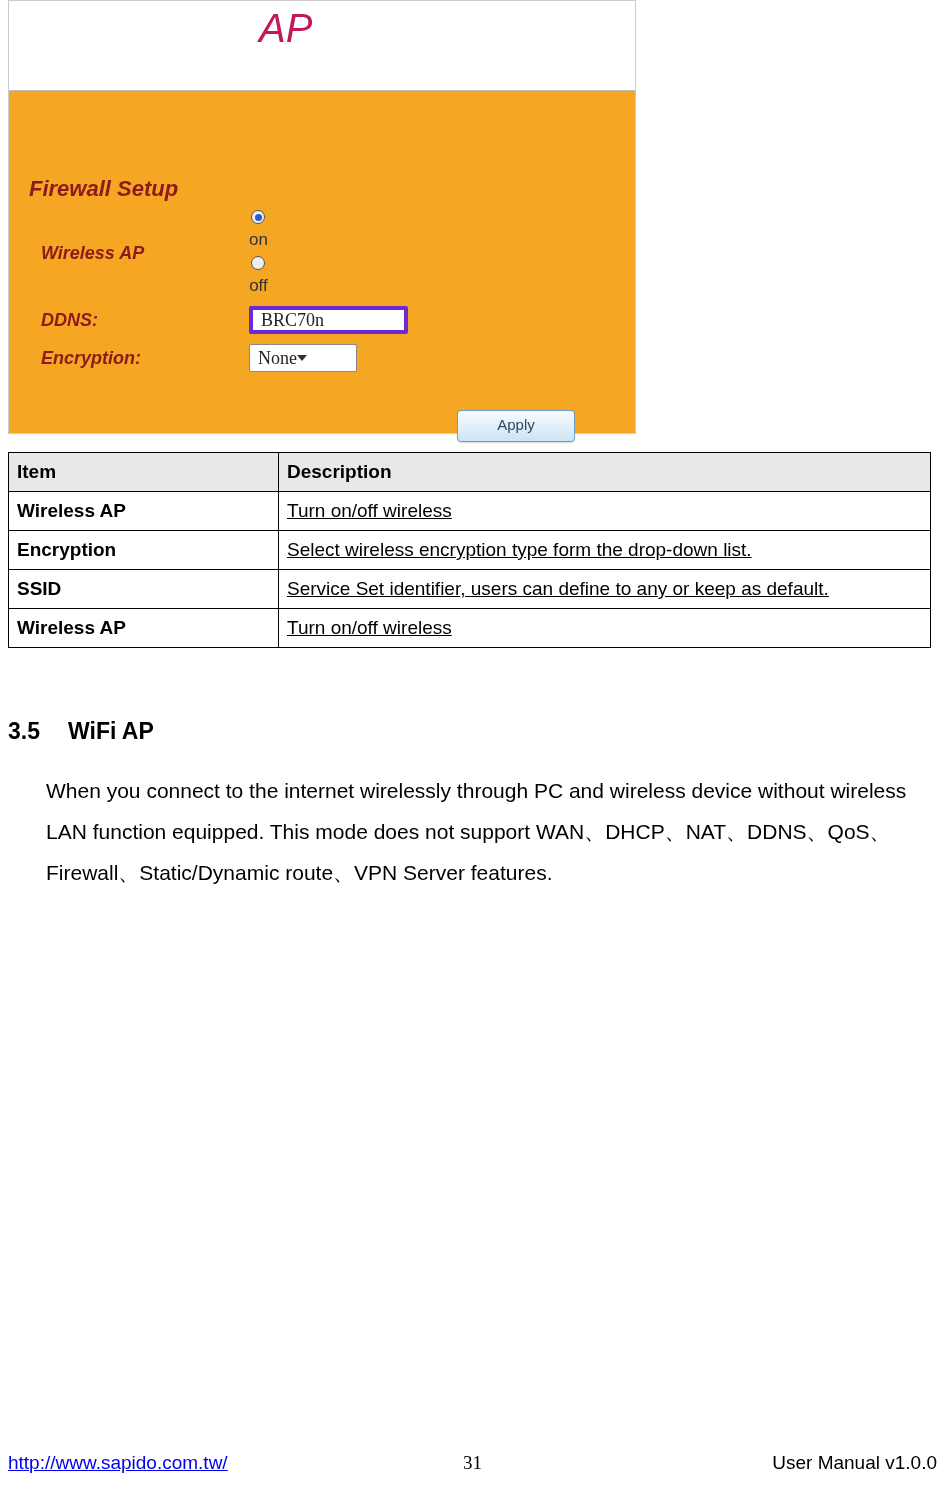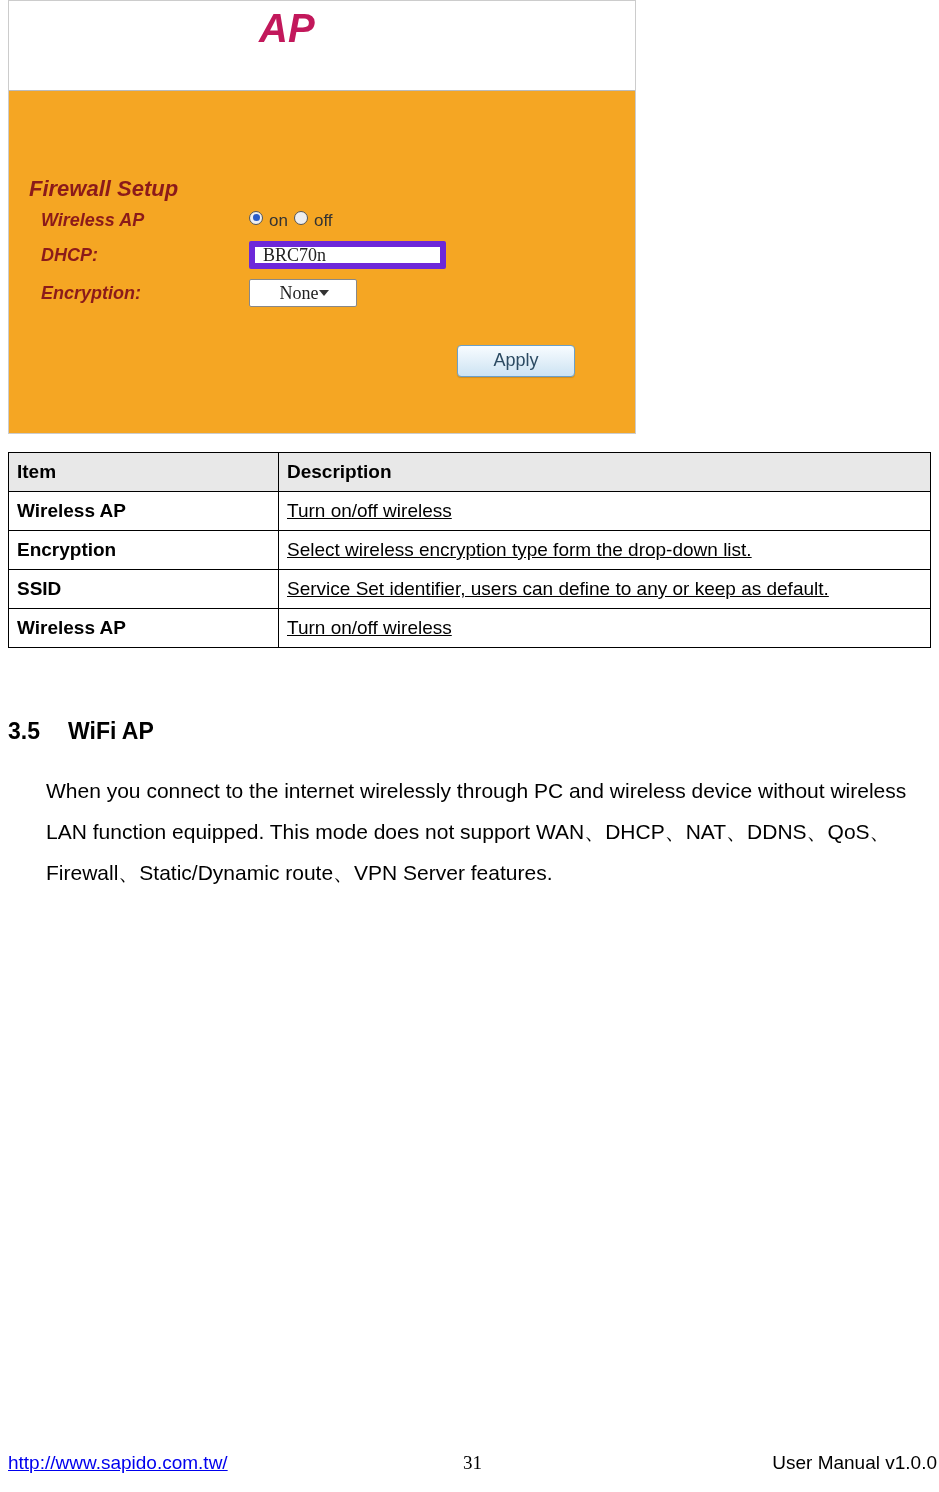--- a/index.html
+++ b/index.html
@@ -28,21 +28,21 @@
       height: 90px;
       border-bottom: 1px solid #bbb;
       display: flex;
       align-items: flex-start;
       padding-left: 250px;
       padding-top: 5px;
     }
     .ap-title {
       color: #c2185b;
       font-size: 40px;
-      font-weight: bold;
+      font-weight: normal;
       font-style: italic;
     }
     .wireless-setup-area {
       padding: 25px 20px 0 20px;
     }
     .section-title {
       color: #8b1a1a;
       font-weight: bold;
       font-style: italic;
       font-size: 22px;
@@ -56,62 +56,64 @@
     .form-label {
       color: #8b1a1a;
       font-weight: bold;
       font-style: italic;
       font-size: 18px;
       width: 220px;
       padding-left: 12px;
     }
     .radio-group {
       display: flex;
+      align-items: center;
       gap: 6px;
       color: #333;
       font-size: 17px;
+      flex-direction: column;
     }
     .radio {
       width: 14px;
       height: 14px;
       border-radius: 50%;
       border: 1px solid #555;
       background: #eee;
       display: inline-flex;
       align-items: center;
       justify-content: center;
     }
     .radio.checked::after {
       content: "";
       width: 7px;
       height: 7px;
       border-radius: 50%;
       background: #2a5cc9;
       display: block;
     }
     .text-input {
-      width: 197px;
+      width: 159px;
       height: 28px;
       background: #fff;
-      border: 6px solid #6d28d9;
+      border: 4px solid #6d28d9;
       border-radius: 2px;
       padding: 8px 8px;
       font-family: Georgia, serif;
       font-size: 18px;
       color: #222;
     }
     .select-box {
       width: 108px;
       height: 28px;
       background: #fff;
       border: 1px solid #888;
       border-radius: 2px;
       display: flex;
       align-items: center;
-      justify-content: center;
+      justify-content: flex-start;
       padding: 2px 6px 2px 8px;
       font-family: Georgia, serif;
       font-size: 18px;
       color: #222;
     }
     .caret-down {
       width: 0; height: 0;
       border-left: 5px solid transparent;
       border-right: 5px solid transparent;
       border-top: 6px solid #333;
@@ -122,21 +124,21 @@
       padding-right: 40px;
       margin-top: 38px;
     }
     .apply-btn {
       width: 118px;
       height: 32px;
       background: linear-gradient(#f8fcff, #cde3f3);
       border: 1px solid #6ba0c8;
       border-radius: 4px;
       color: #2b4a62;
-      font-size: 18px;
+      font-size: 15px;
       text-align: center;
       line-height: 28px;
       box-shadow: 0 1px 1px rgba(0,0,0,0.15);
     }
 
     
     table.desc {
       width: 100%;
       border-collapse: collapse;
       font-size: 19px;
@@ -198,21 +200,21 @@
         <div class="form-label">Wireless AP</div>
         <div class="radio-group">
           <span class="radio checked"></span>
           <span>on</span>
           <span class="radio"></span>
           <span>off</span>
         </div>
       </div>
 
       <div class="form-row">
-        <div class="form-label">DHCP:</div>
+        <div class="form-label">DDNS:</div>
         <input class="text-input" value="BRC70n" style="">
       </div>
 
       <div class="form-row">
         <div class="form-label">Encryption:</div>
         <div class="select-box">
           <span>None</span>
           <span class="caret-down"></span>
         </div>
       </div>

